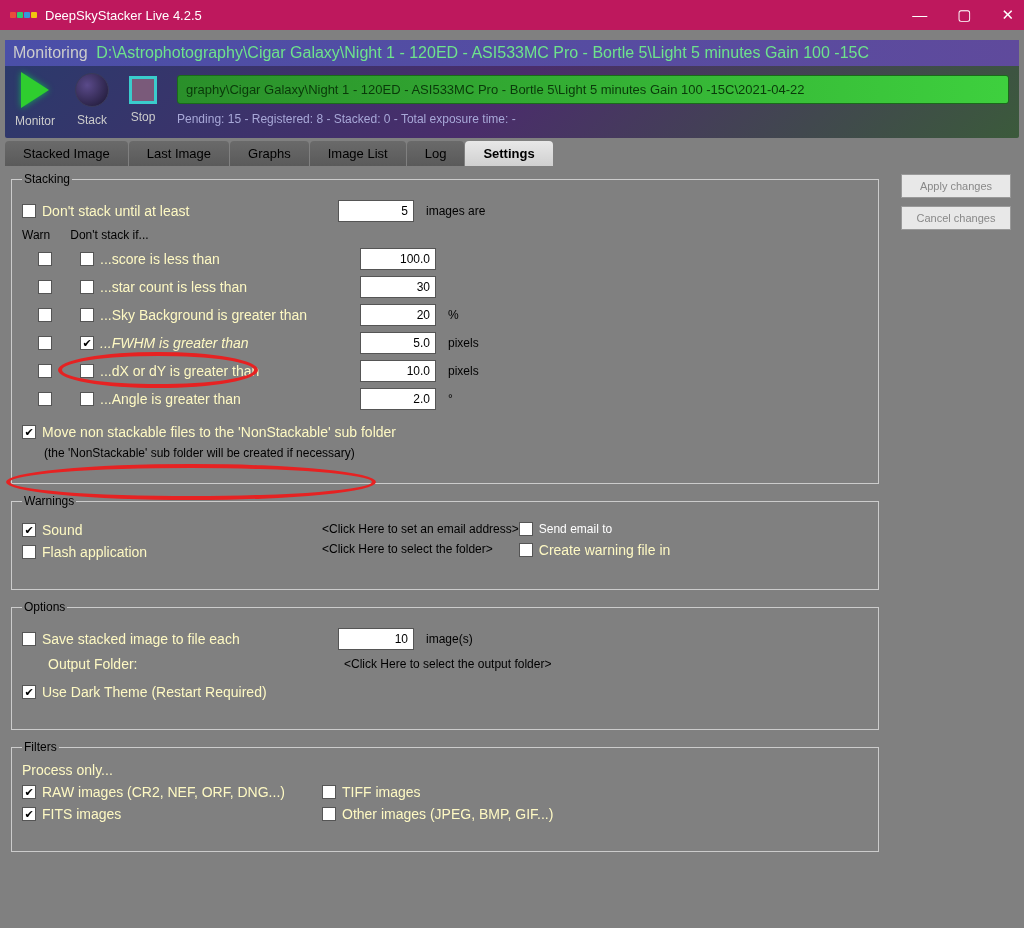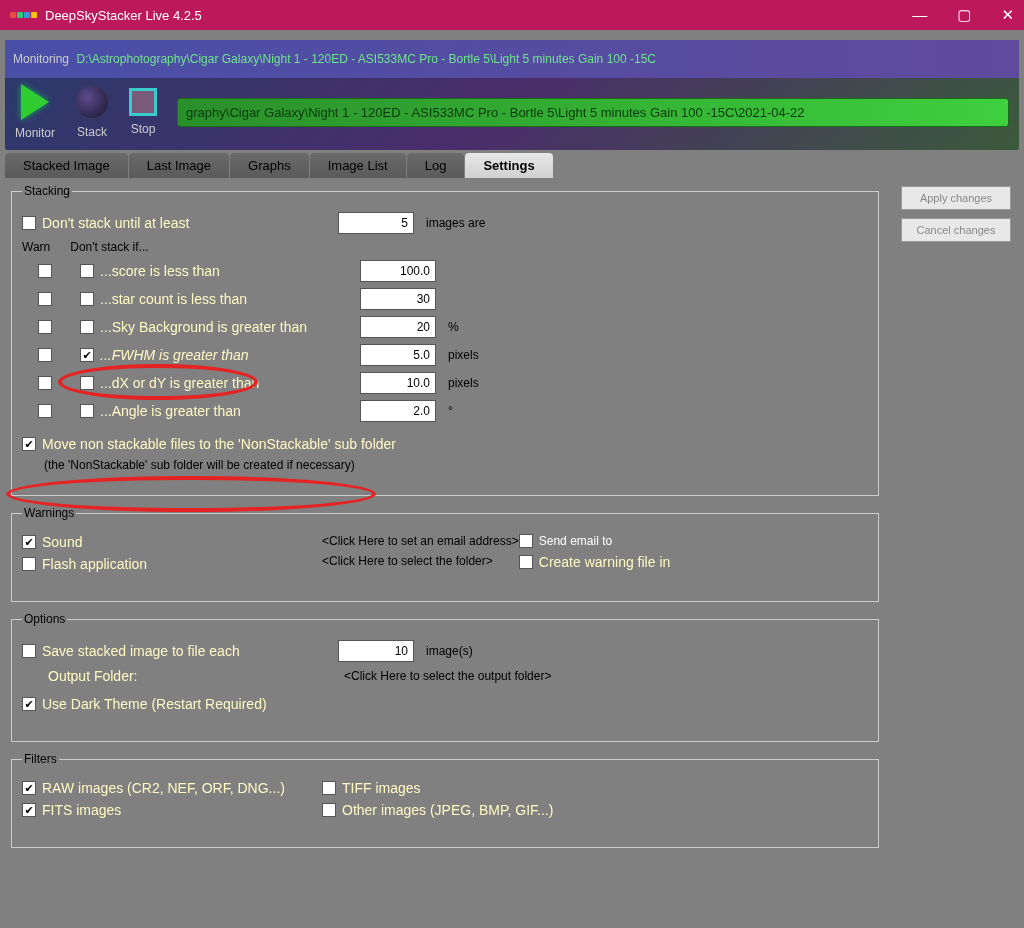--- a/index.html
+++ b/index.html
@@ -34,23 +34,23 @@
 .titlebar-controls { margin-left: auto; display: flex; gap: 30px; }
 .titlebar-controls .ctl { color: #fff; font-size: 15px; cursor: pointer; }
 .app-body { background: #808080; padding: 10px 5px 5px 5px; height: 898px; }
 .monitor-bar {
   background: linear-gradient(135deg, #2a3a6b 0%, #4a2d6b 50%, #3b5a3b 100%);
   border-radius: 2px;
   padding: 0;
 }
 .monitor-header {
   background: linear-gradient(90deg, #4a4fa8, #5f4a9c);
-  padding: 12px 8px;
+  padding: 4px 8px;
   color: #6ee38c;
-  font-size: 12px;
+  font-size: 16px;
 }
 .monitor-header .mon-label { color: #ccc; margin-right: 4px; }
 .monitor-body { display: flex; align-items: center; padding: 6px 10px 10px 10px; gap: 20px; }
 .tool-btn { display: flex; flex-direction: column; align-items: center; gap: 6px; color: #ccc; font-size: 12px; }
 .play-icon {
   width: 0; height: 0;
   border-left: 28px solid #2fcd2f;
   border-top: 18px solid transparent;
   border-bottom: 18px solid transparent;
   filter: drop-shadow(0 0 3px #1a5);
@@ -188,20 +188,21 @@
       <div class="tool-btn">
         <div class="circle-icon"></div>
         <span>Stack</span>
       </div>
       <div class="tool-btn">
         <div class="square-icon"></div>
         <span>Stop</span>
       </div>
       <div style="flex:1; display:flex; flex-direction:column; gap:8px;">
         <div class="path-bar">graphy\Cigar Galaxy\Night 1 - 120ED - ASI533MC Pro - Bortle 5\Light 5 minutes Gain 100 -15C\2021-04-22</div>
+        <div style="color:#a8a8d8; font-size:12px;">Pending: 15 - Registered: 8 - Stacked: 0 - Total exposure time: -</div>
       </div>
     </div>
   </div>
 
   <div class="tabs">
     <div class="tab">Stacked Image</div>
     <div class="tab">Last Image</div>
     <div class="tab">Graphs</div>
     <div class="tab">Image List</div>
     <div class="tab">Log</div>
@@ -340,20 +341,21 @@
         <span class="placeholder-link">&lt;Click Here to select the output folder&gt;</span>
       </div>
       <div class="row" style="margin-top:12px;">
         <span class="chk">✔</span>
         <span class="label-txt">Use Dark Theme (Restart Required)</span>
       </div>
     </fieldset>
 
     <fieldset>
       <legend>Filters</legend>
+      <div class="label-txt">Process only...</div>
       <div style="display:flex;">
         <div style="width:300px;">
           <div class="row">
             <span class="chk">✔</span>
             <span class="label-txt">RAW images (CR2, NEF, ORF, DNG...)</span>
           </div>
           <div class="row">
             <span class="chk">✔</span>
             <span class="label-txt">FITS images</span>
           </div>

